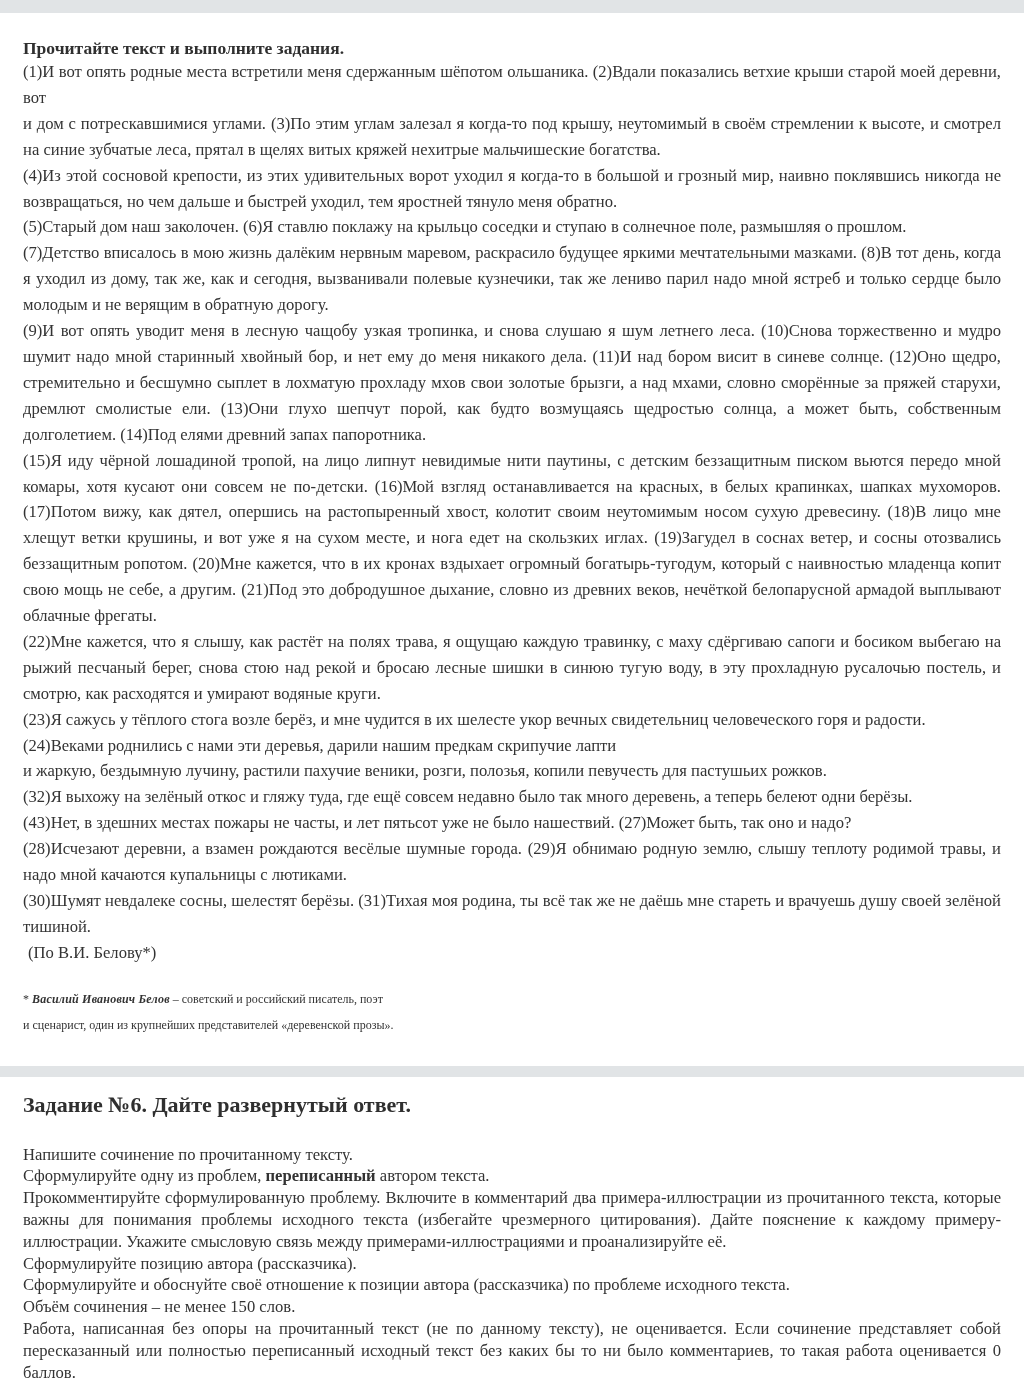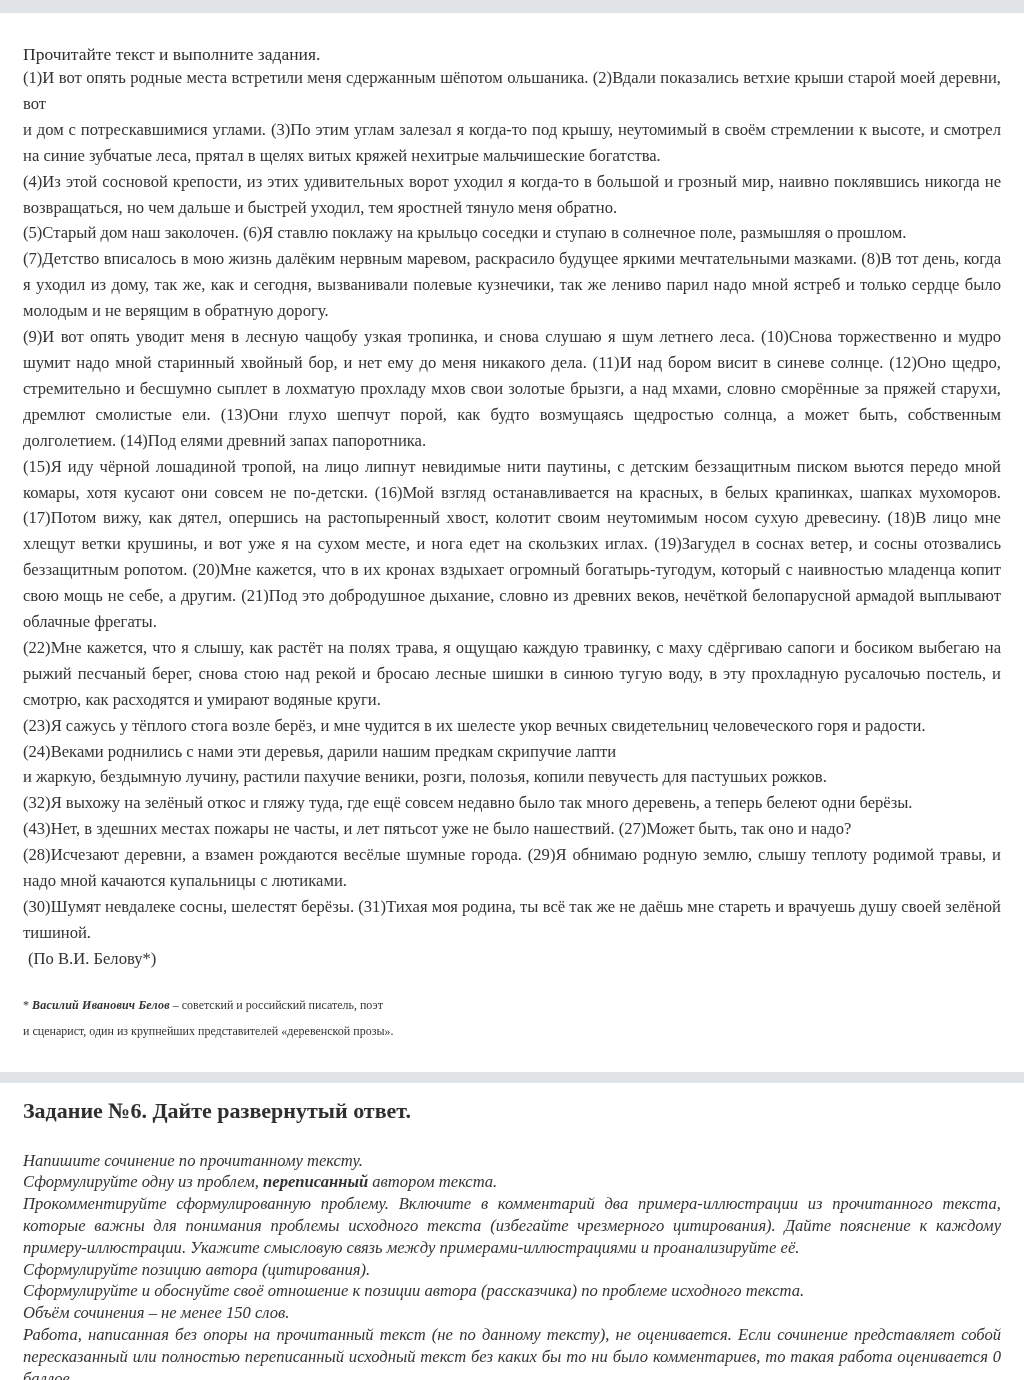--- a/index.html
+++ b/index.html
@@ -14,24 +14,24 @@
   }
   .top-bar {
     width: 100%;
     height: 13px;
     background: #e1e4e6;
   }
   .content {
     padding: 0 23px;
   }
   .section-title {
-    margin-top: 30px;
+    margin-top: 24px;
     font-size: 17.5px;
     line-height: 22px;
-    font-weight: normal;
+    font-weight: bold;
     color: #2f2f2f;
   }
   .text-block {
     font-size: 16.6px;
     line-height: 25.9px;
     text-align: justify;
   }
   .body-par { margin: 0; }
   .attribution {
     padding-left: 5px;
@@ -56,21 +56,21 @@
     line-height: 22px;
     font-weight: bold;
     color: #2f2f2f;
   }
   .task-lines {
     margin-top: 28px;
     font-size: 16.6px;
     line-height: 21.8px;
     text-align: justify;
   }
-  .task-line { margin: 0; font-style: italic; }
+  .task-line { margin: 0; }
 </style>
 </head>
 <body>
 
 <div class="page">
 
   <div class="top-bar"></div>
 
   <div class="content">
     <h1 class="section-title">Прочитайте текст и выполните задания.</h1>
@@ -98,20 +98,20 @@
 
   <div class="divider-bar"></div>
 
   <div class="content">
     <h2 class="task-title">Задание №6. Дайте развернутый ответ.</h2>
 
     <div class="task-lines">
         <p class="task-line">Напишите сочинение по прочитанному тексту.</p>
         <p class="task-line">Сформулируйте одну из проблем, <b>переписанный</b> автором текста.</p>
         <p class="task-line">Прокомментируйте сформулированную проблему. Включите в комментарий два примера-иллюстрации из прочитанного текста, которые важны для понимания проблемы исходного текста (избегайте чрезмерного цитирования). Дайте пояснение к каждому примеру-иллюстрации. Укажите смысловую связь между примерами-иллюстрациями и проанализируйте её.</p>
-        <p class="task-line">Сформулируйте позицию автора (цитирования).</p>
+        <p class="task-line">Сформулируйте позицию автора (рассказчика).</p>
         <p class="task-line">Сформулируйте и обоснуйте своё отношение к позиции автора (рассказчика) по проблеме исходного текста.</p>
         <p class="task-line">Объём сочинения –  не менее 150 слов.</p>
         <p class="task-line">Работа, написанная без опоры на прочитанный текст (не по данному тексту), не оценивается. Если сочинение представляет собой пересказанный или полностью переписанный исходный текст без каких бы то ни было комментариев, то такая работа оценивается 0 баллов.</p>
       </div>
   </div>
 
 </div>
 
 </body></html>

